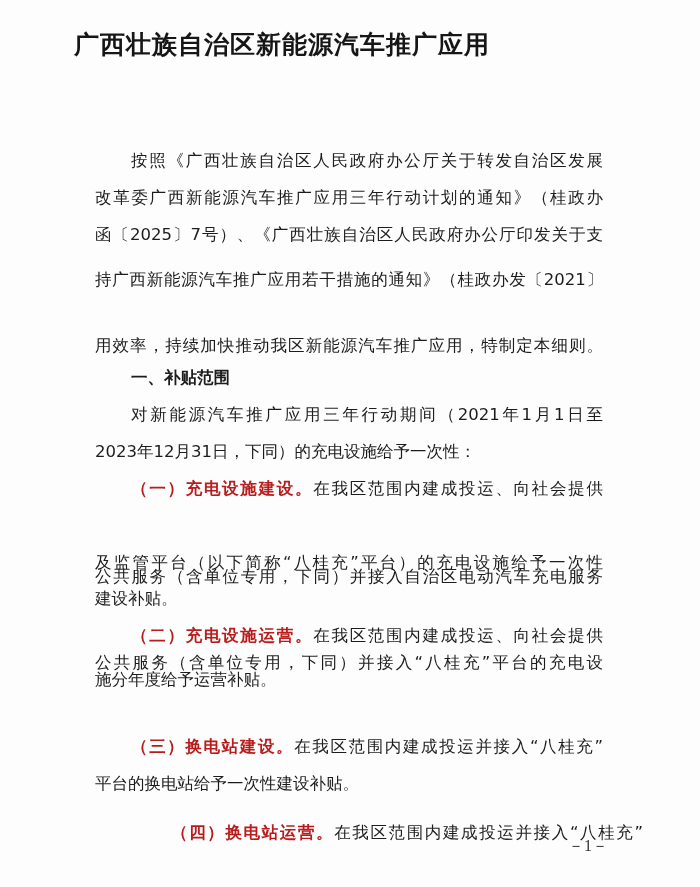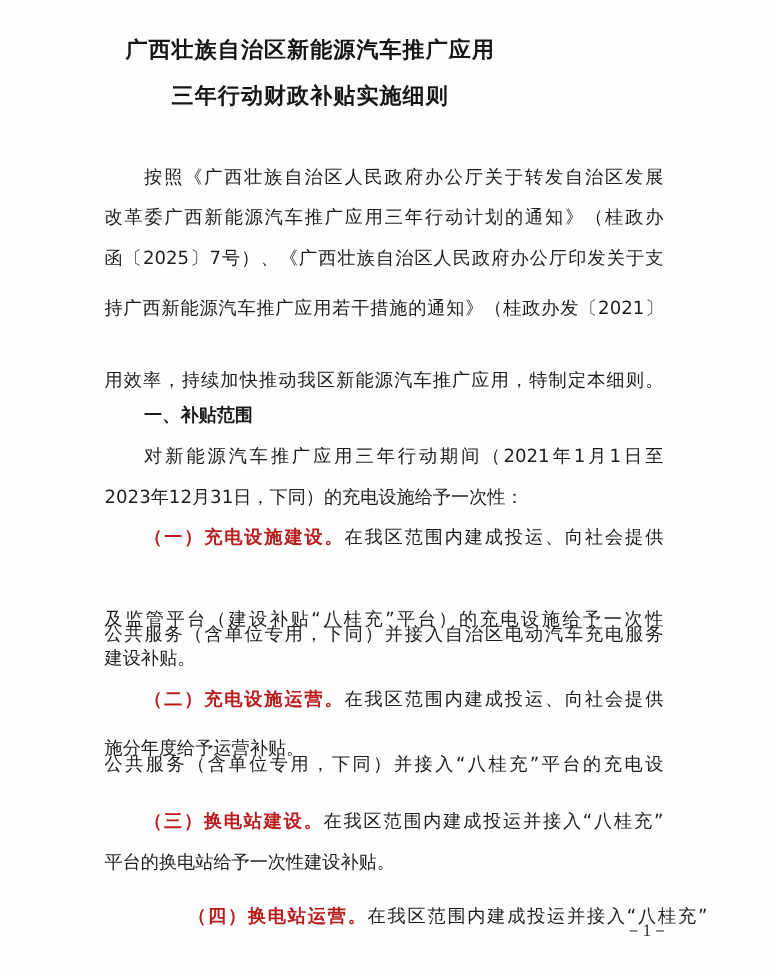--- a/index.html
+++ b/index.html
@@ -1,21 +1,21 @@
 <!DOCTYPE html>
 <html><head>
 <meta charset="utf-8">
 <style>
   html, body { margin: 0; padding: 0; background: #ffffff; }
   body { width: 700px; height: 887px; position: relative; overflow: hidden; }
   .page { position: absolute; left: 0; top: 0; width: 700px; height: 887px; background: #fdfdfd; }
   .title-line {
     position: absolute; left: 0; width: 564px; text-align: center;
     font-family: "DejaVu Serif", "Liberation Serif", serif;
-    font-size: 20px; font-weight: bold; color: #161616; letter-spacing: 1px;
+    font-size: 25px; font-weight: bold; color: #161616; letter-spacing: 1px;
     line-height: 30px;
   }
   .line {
     position: absolute; left: 95px; width: 508px;
     font-family: "DejaVu Sans", "Liberation Sans", sans-serif;
     font-size: 16.5px; color: #1c1c1c; line-height: 24px;
     white-space: nowrap; text-align: justify; text-align-last: justify;
   }
   .line.indent { left: 131px; width: 472px; }
   .line.last { text-align-last: left; }
@@ -25,39 +25,38 @@
     position: absolute; left: 568px; top: 836px;
     font-family: "Liberation Serif", serif; font-size: 16px; color: #333;
   }
 </style>
 </head>
 <body>
 
 <div class="page">
 
   <div class="title-line" style="top:30px;">广西壮族自治区新能源汽车推广应用</div>
-  <div class="title-line" style="top:72px;">三年行动财政补贴实施细则</div>
 
   <div class="line indent" style="top:149px;">按照《广西壮族自治区人民政府办公厅关于转发自治区发展</div>
   <div class="line" style="top:186px;">改革委广西新能源汽车推广应用三年行动计划的通知》（桂政办</div>
   <div class="line" style="top:223px;">函〔2025〕7号）、《广西壮族自治区人民政府办公厅印发关于支</div>
   <div class="line" style="top:268px;">持广西新能源汽车推广应用若干措施的通知》（桂政办发〔2021〕</div>
   <div class="line" style="top:334px;">用效率，持续加快推动我区新能源汽车推广应用，特制定本细则。</div>
 
   <div class="line indent last heading" style="top:366px;">一、补贴范围</div>
   <div class="line indent" style="top:403px;">对新能源汽车推广应用三年行动期间（2021年1月1日至</div>
   <div class="line last" style="top:440px;">2023年12月31日，下同）的充电设施给予一次性：</div>
 
   <div class="line indent" style="top:477px;"><span class="bold">（一）充电设施建设。</span><span>在我区范围内建成投运、向社会提供</span></div>
   <div class="line" style="top:535px;margin-top:30px;">公共服务（含单位专用，下同）并接入自治区电动汽车充电服务</div>
-  <div class="line" style="top:551px;">及监管平台（建设补贴“八桂充”平台）的充电设施给予一次性</div>
+  <div class="line" style="top:551px;">及监管平台（以下简称“八桂充”平台）的充电设施给予一次性</div>
   <div class="line last" style="top:587px;">建设补贴。</div>
 
   <div class="line indent" style="top:624px;"><span class="bold">（二）充电设施运营。</span><span>在我区范围内建成投运、向社会提供</span></div>
-  <div class="line" style="top:683px;">公共服务（含单位专用，下同）并接入“八桂充”平台的充电设</div>
+  <div class="line" style="top:651px;">公共服务（含单位专用，下同）并接入“八桂充”平台的充电设</div>
   <div class="line last" style="top:668px;">施分年度给予运营补贴。</div>
 
   <div class="line indent" style="top:735px;"><span class="bold">（三）换电站建设。</span><span>在我区范围内建成投运并接入“八桂充”</span></div>
   <div class="line last" style="top:772px;">平台的换电站给予一次性建设补贴。</div>
 
   <div class="line indent" style="top:821px;margin-left:40px;"><span class="bold">（四）换电站运营。</span><span>在我区范围内建成投运并接入“八桂充”</span></div>
 
   <div class="pageno">－1－</div>
 </div>
 

